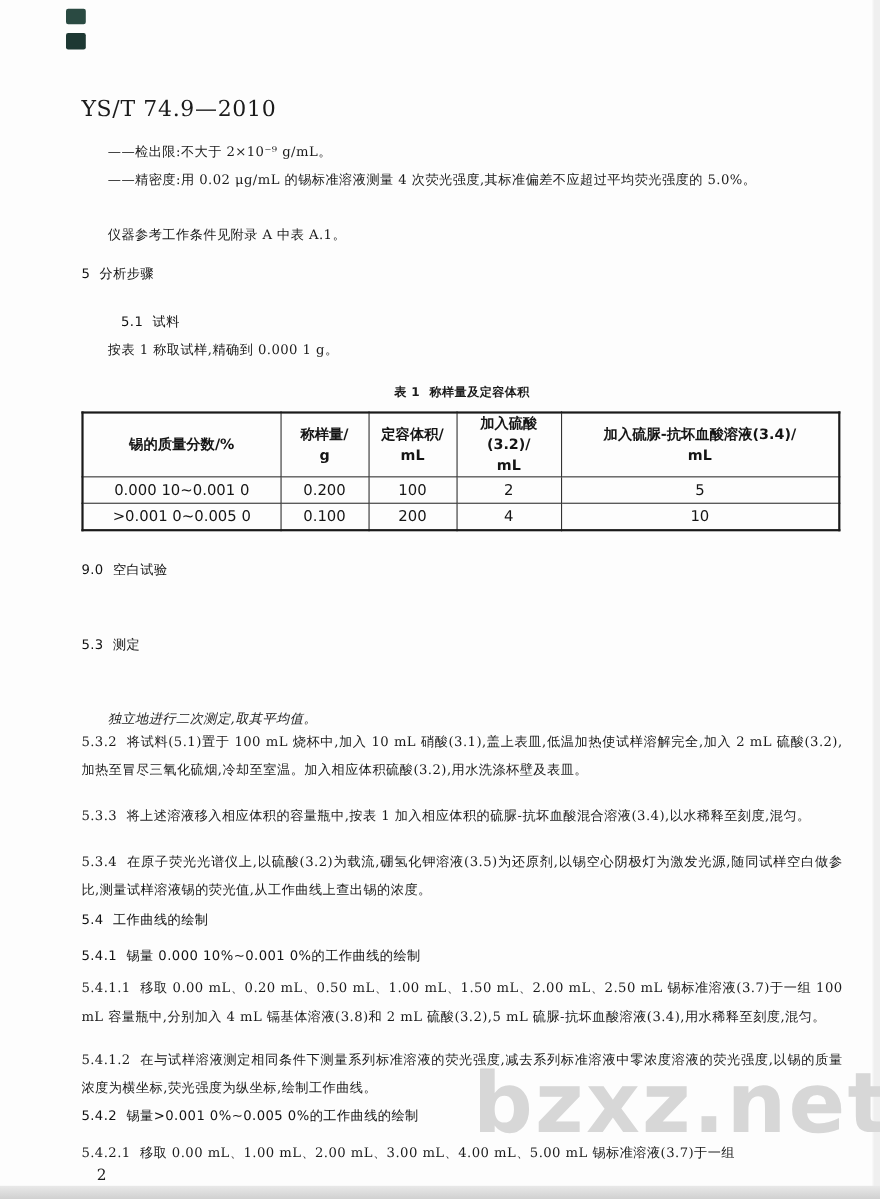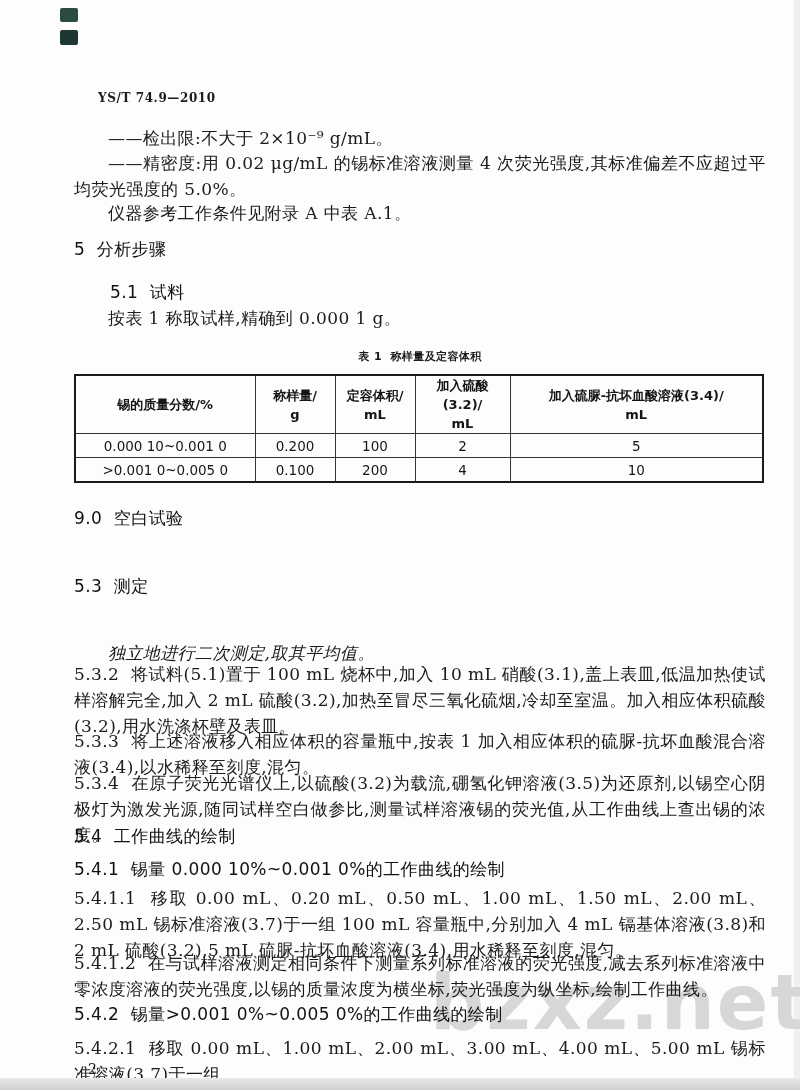--- a/index.html
+++ b/index.html
@@ -1,26 +1,26 @@
 <!DOCTYPE html>
 <html><head>
 <meta charset="utf-8">
 <style>
   html,body{margin:0;padding:0;}
   body{width:800px;height:1090px;position:relative;background:#fdfdfd;overflow:hidden;
        font-family:"DejaVu Serif","Liberation Serif",serif;color:#1b1b1b;}
   .page{position:absolute;inset:0;}
   .blk{position:absolute;left:74px;width:692px;z-index:2;
-       font-size:17px;line-height:26px;letter-spacing:.4px;
+       font-size:12px;line-height:26px;letter-spacing:.4px;
        white-space:pre-wrap;text-align:justify;}
   .indent{text-indent:2em;}
   .hd{font-family:"DejaVu Sans","Liberation Sans",sans-serif;font-weight:normal;
       text-align:left;color:#111;}
-  .std-no{top:85px;font-size:12px;font-weight:bold;letter-spacing:.6px;
-          font-family:"DejaVu Serif","Liberation Serif",serif;margin-left:24px;}
+  .std-no{top:85px;font-size:20px;font-weight:normal;letter-spacing:.6px;
+          font-family:"DejaVu Serif","Liberation Serif",serif;}
   .b-p1{top:125px;} .b-p2{top:150px;} .b-p3{top:200px;}
   .b-h5{top:236px;} .b-h51{top:279px;margin-left:36px;} .b-p51{top:305px;}
   .b-cap{top:344px;text-align:center;font-family:"DejaVu Sans","Liberation Sans",sans-serif;font-weight:bold;font-size:11px;}
   .b-h52{top:505px;} .b-p52{top:539px;} .b-h53{top:573px;} .b-h531{top:607px;}
   .b-p531{top:640px;font-style:italic;} .b-p532{top:661px;} .b-p533{top:728px;} .b-p534{top:770px;}
   .b-h54{top:823px;} .b-h541{top:856px;} .b-p5411{top:885px;} .b-p5412{top:950px;}
   .b-h542{top:1001px;} .b-p5421{top:1035px;}
   .b-pagenum{top:1056px;left:88px;width:40px;font-size:14px;}
 
   .tbl-wrap{position:absolute;top:374px;left:74px;z-index:2;}

